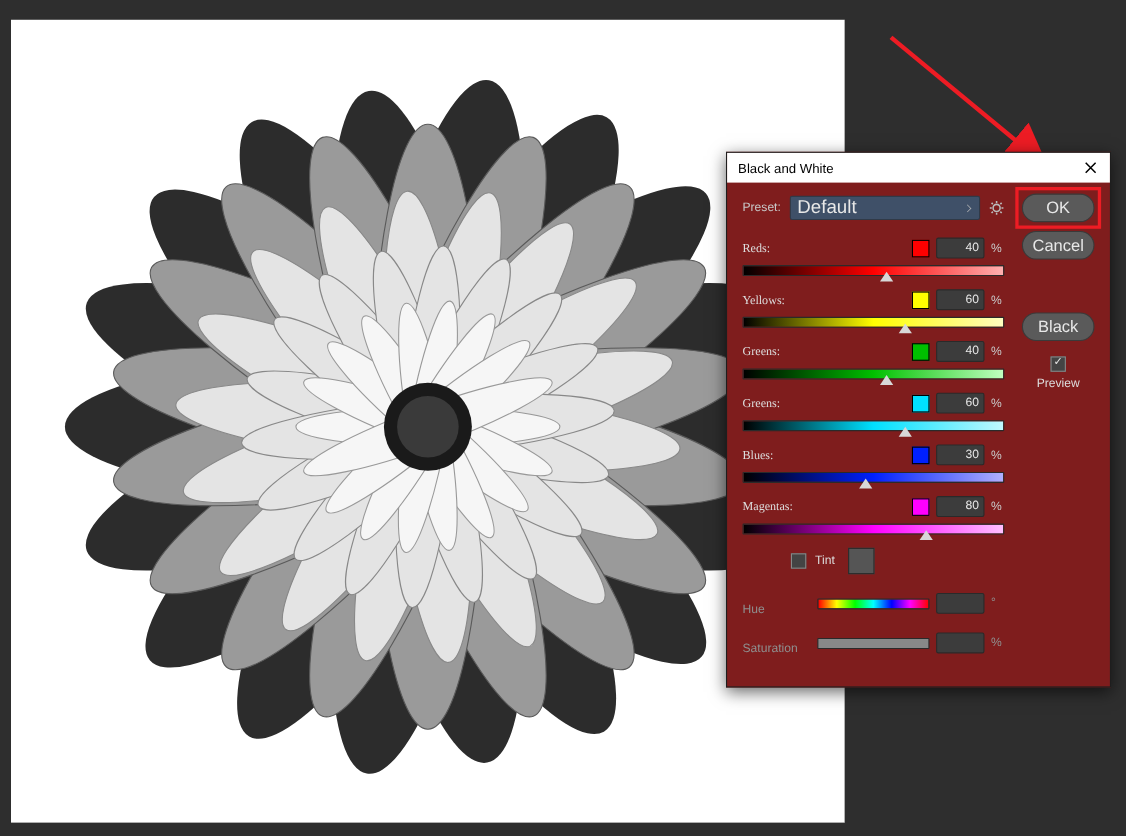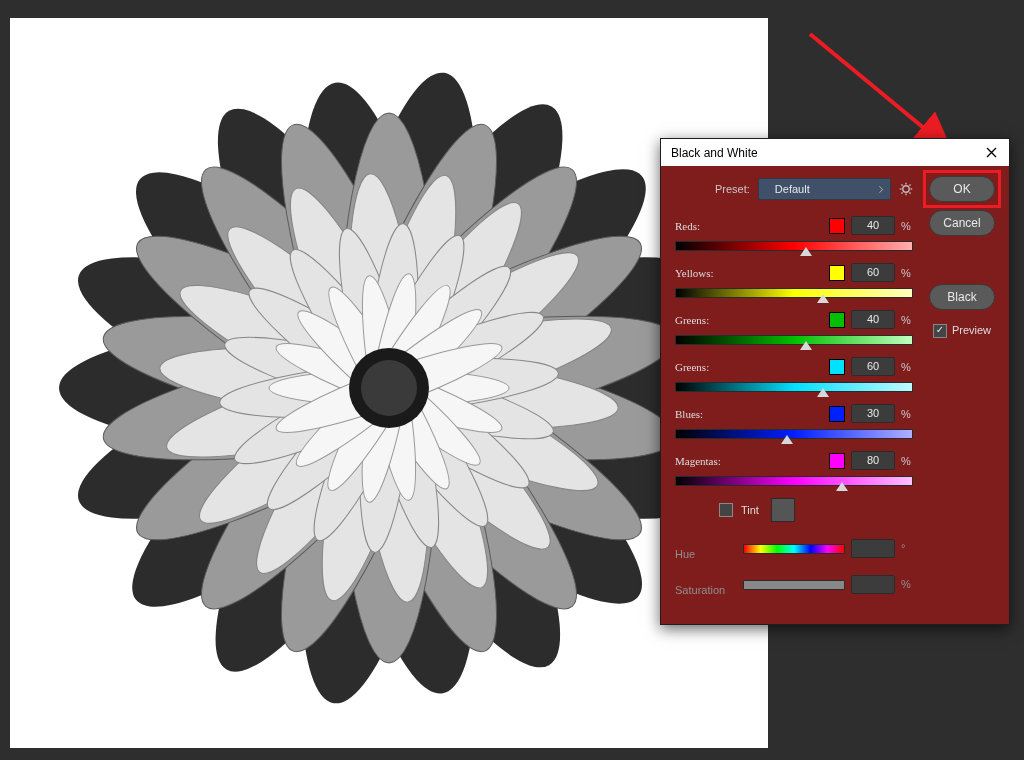--- a/index.html
+++ b/index.html
@@ -8,31 +8,31 @@
   .canvas-wrap svg{width:100%;height:100%;display:block;}
   .arrow{position:absolute;left:800px;top:28px;width:220px;height:130px;pointer-events:none;}
   .dialog{position:absolute;left:660px;top:138px;width:348px;background:#7f1d1d;border:1px solid #1e1e1e;box-shadow:0 4px 14px rgba(0,0,0,0.6);}
   .titlebar{height:27px;background:#fff;display:flex;align-items:center;padding:0 4px 0 10px;}
   .titlebar span{color:#000;font-size:12px;}
   .titlebar .close{margin-left:auto;width:28px;height:27px;display:flex;align-items:center;justify-content:center;cursor:pointer;}
   .close svg{width:11px;height:11px;}
   .dbody{display:flex;}
   .lcol{flex:1;padding:12px 10px 16px 14px;color:#ddd;font-size:11px;}
   .rcol{width:78px;padding:10px 8px 0 0;display:flex;flex-direction:column;align-items:center;gap:8px;position:relative;}
-  .presetrow{display:flex;align-items:center;gap:8px;margin-bottom:16px;margin-left:40px;}
+  .presetrow{display:flex;align-items:center;gap:8px;margin-bottom:16px;}
   .lbl{color:#c8c8c8;}
-  .preset-dd{flex:1;height:20px;background:#3f5068;border:1px solid #303a48;border-radius:2px;display:flex;align-items:center;padding:0 16px;color:#e8e8e8;font-size:11px;position:relative;cursor:pointer;}
+  .preset-dd{flex:1;height:20px;background:#3f5068;border:1px solid #303a48;border-radius:2px;display:flex;align-items:center;padding:0 6px;color:#e8e8e8;font-size:17px;position:relative;cursor:pointer;}
   .preset-dd::after{content:"";position:absolute;right:6px;top:50%;width:8px;height:8px;margin-top:-4px;border-right:1px solid #bbb;border-bottom:1px solid #bbb;transform:rotate(-45deg) scale(.55);}
   .gear{width:14px;height:14px;display:flex;align-items:center;justify-content:center;cursor:pointer;color:#bbb;}
   .gear svg{width:14px;height:14px;}
   .srow{margin-bottom:14px;}
   .srow-top{display:flex;align-items:center;gap:6px;}
   .srow-top .slabel{flex:1;font-family:Liberation Serif, serif;}
   .swatch{width:14px;height:14px;border:1px solid #000;}
-  .valbox{width:34px;height:17px;background:#3c3c3c;border:1px solid #2a2a2a;color:#e8e8e8;font-size:11px;text-align:center;padding:0 4px;line-height:17px;border-radius:2px;}
+  .valbox{width:34px;height:17px;background:#3c3c3c;border:1px solid #2a2a2a;color:#e8e8e8;font-size:11px;text-align:right;padding:0 4px;line-height:17px;border-radius:2px;}
   .pct,.unit{width:12px;text-align:left;color:#c8c8c8;}
   .track{position:relative;height:8px;margin-top:6px;}
   .grad{position:absolute;left:0;right:0;top:0;height:8px;border:1px solid #2a2a2a;border-radius:1px;}
   .thumb{position:absolute;top:6px;width:0;height:0;border-left:6px solid transparent;border-right:6px solid transparent;border-bottom:9px solid #d8d8d8;transform:translateX(-6px);cursor:pointer;}
   .g-reds{background:linear-gradient(to right,#000,#ff0000,#ffb0b0);}
   .g-yellows{background:linear-gradient(to right,#000,#ffff00,#ffffc0);}
   .g-greens{background:linear-gradient(to right,#000,#00c000,#c0ffc0);}
   .g-cyans{background:linear-gradient(to right,#000,#00e0ff,#c0f8ff);}
   .g-blues{background:linear-gradient(to right,#000,#0020ff,#b0b0ff);}
   .g-magentas{background:linear-gradient(to right,#000,#ff00ff,#ffc0ff);}
@@ -41,25 +41,25 @@
   .tintrow{display:flex;align-items:center;gap:8px;margin:6px 0 14px;padding-left:44px;}
   .chk{width:12px;height:12px;border:1px solid #888;background:#444;cursor:pointer;}
   .chk.on{background:#444;}
   .chk.on::after{content:"✓";display:block;color:#e8e8e8;font-size:10px;line-height:10px;text-align:center;}
   .tintsw{width:22px;height:22px;border:1px solid #2a2a2a;background:#555;margin-left:4px;}
   .dim{color:#8f8f8f;}
   .subrow{display:flex;align-items:center;gap:6px;margin-bottom:12px;}
   .subrow .slabel{width:62px;margin-top:12px;}
   .subtrack{flex:1;height:8px;position:relative;}
   .subtrack .grad{position:absolute;inset:0;border:1px solid #2a2a2a;}
-  .btn{height:24px;min-width:64px;background:#5a5a5a;border:1px solid #3a3a3a;border-radius:14px;color:#e8e8e8;font-size:12px;display:flex;align-items:center;justify-content:center;cursor:pointer;}
+  .btn{height:24px;min-width:64px;background:#5a5a5a;border:1px solid #3a3a3a;border-radius:14px;color:#e8e8e8;font-size:15px;display:flex;align-items:center;justify-content:center;cursor:pointer;}
   .ok-wrap{position:relative;}
   .ok-outline{position:absolute;left:-6px;top:-6px;right:-6px;bottom:-6px;border:3px solid #ed1c24;pointer-events:none;}
   .autobtn{margin-top:40px;}
-  .prefrow{display:flex;gap:5px;color:#ddd;font-size:11px;margin-top:6px;white-space:nowrap;}
+  .prefrow{display:flex;align-items:center;gap:5px;color:#ddd;font-size:11px;margin-top:6px;white-space:nowrap;flex-direction:column;}
 </style>
 </head>
 <body>
 
 <div class="stage">
 
   <div class="canvas-wrap">
     <svg viewBox="0 0 758 730">
       <defs>
         <radialGradient id="fg" cx="50%" cy="50%" r="55%">

